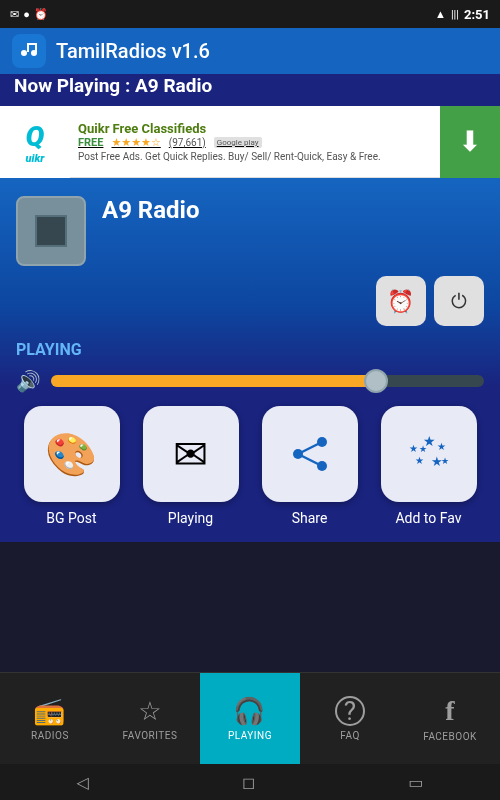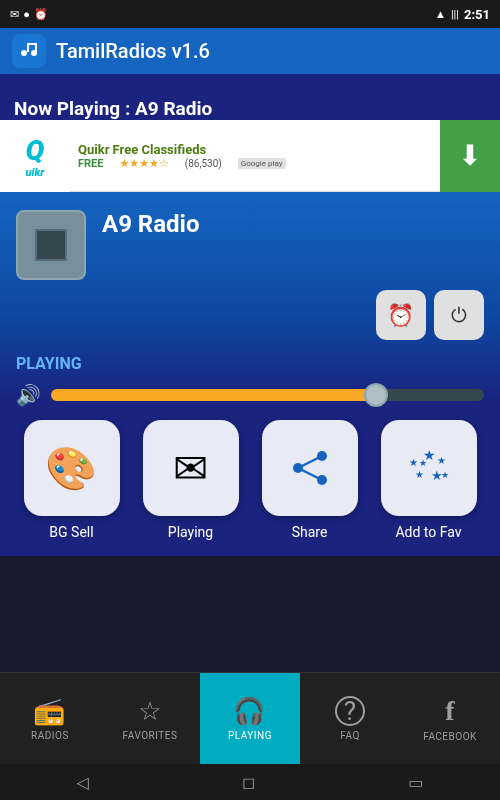--- a/index.html
+++ b/index.html
@@ -59,24 +59,24 @@
     }
     .header-title {
       color: white;
       font-size: 20px;
       font-weight: 500;
     }
 
     
     #now-playing-bar {
       width: 500px;
-      height: 46px;
+      height: 32px;
       background: #1a237e;
       display: flex;
-      align-items: flex-end;
+      align-items: flex-start;
       padding: 0 14px;
     }
     .now-playing-text {
       color: white;
       font-size: 19px;
       font-weight: bold;
     }
 
     
     #ad-banner {
@@ -385,26 +385,27 @@
 
 <div id="ad-banner">
   <div class="quikr-logo">
     <div style="text-align:center;">
       <div class="quikr-q">Q</div>
       <div class="quikr-text">uikr</div>
     </div>
   </div>
   <div class="ad-content">
     <div class="ad-title">Quikr Free Classifieds</div>
-    <div style="display:flex;align-items:center;gap:16px;">
+    <div style="display:flex;align-items:center;gap:8px;text-decoration:underline;">
       <span class="ad-free">FREE</span>
       <span class="ad-stars">★★★★☆</span>
-      <span class="ad-reviews">(86,530)</span>
+      <span class="ad-reviews">(97,661)</span>
       <span class="google-play-badge">Google play</span>
     </div>
+    <div class="ad-desc">Post Free Ads. Get Quick Replies. Buy/ Sell/ Rent-Quick, Easy &amp; Free.</div>
   </div>
   <div class="ad-download-btn">
     <span style="font-size:28px;">⬇</span>
   </div>
 </div>
 
 <div id="player-section">
   <div class="player-top">
     <div class="station-logo">
       <div class="stop-icon"></div>
@@ -430,21 +431,21 @@
     <div class="volume-track">
       <div class="volume-fill" style="width:75%;"></div>
       <div class="volume-thumb" style="right: calc(25% - 12px);"></div>
     </div>
   </div>
 </div>
 
 <div id="actions-grid">
   <div class="action-item">
     <div class="action-btn">🎨</div>
-    <span class="action-label">BG Sell</span>
+    <span class="action-label">BG Post</span>
   </div>
   <div class="action-item">
     <div class="action-btn">✉</div>
     <span class="action-label">Playing</span>
   </div>
   <div class="action-item">
     <div class="action-btn">
       <svg width="44" height="44" viewBox="0 0 44 44">
         <circle cx="34" cy="10" r="5" fill="#1565c0"></circle>
         <circle cx="10" cy="22" r="5" fill="#1565c0"></circle>

